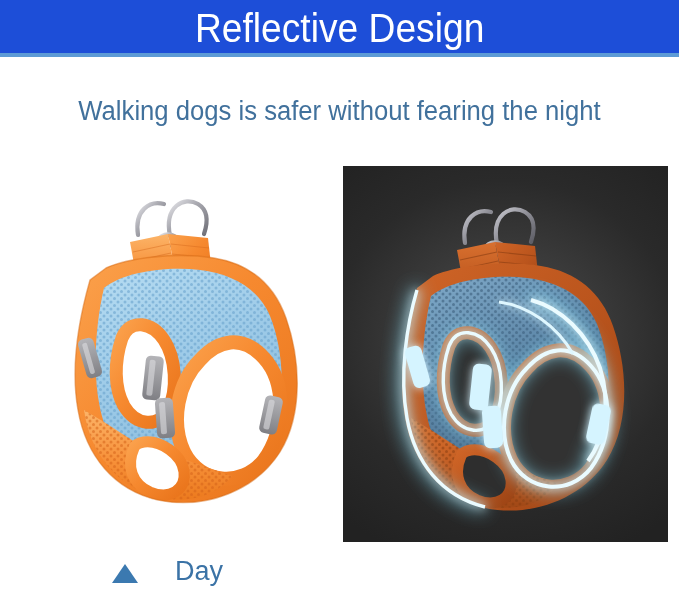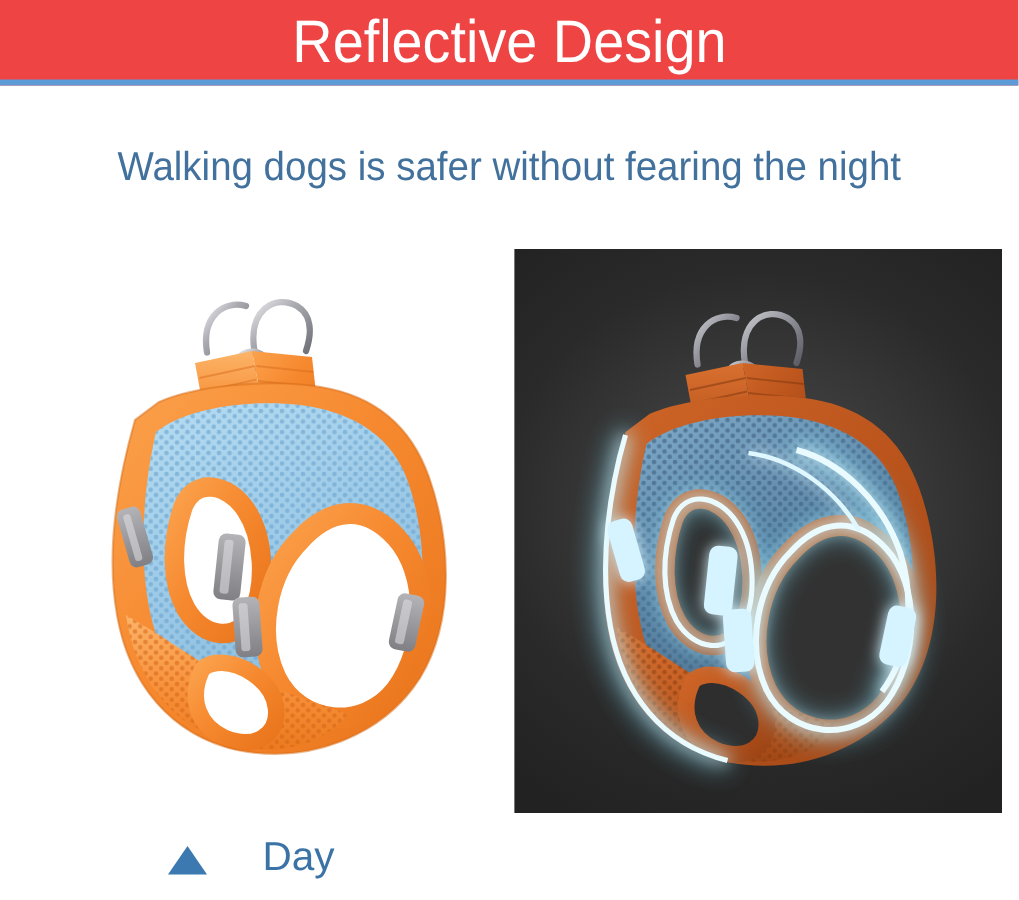--- a/index.html
+++ b/index.html
@@ -15,21 +15,21 @@
     font-family: "Liberation Sans", sans-serif;
   }
 
   
   #header-banner {
     position: absolute;
     left: 0;
     top: 0;
     width: 679px;
     height: 57px;
-    background: #ef4444;
+    background: #1d4ed8;
     display: flex;
     align-items: center;
     justify-content: center;
     box-sizing: border-box;
   }
   #header-banner::after {
     content: "";
     position: absolute;
     left: 0;
     bottom: 0;

